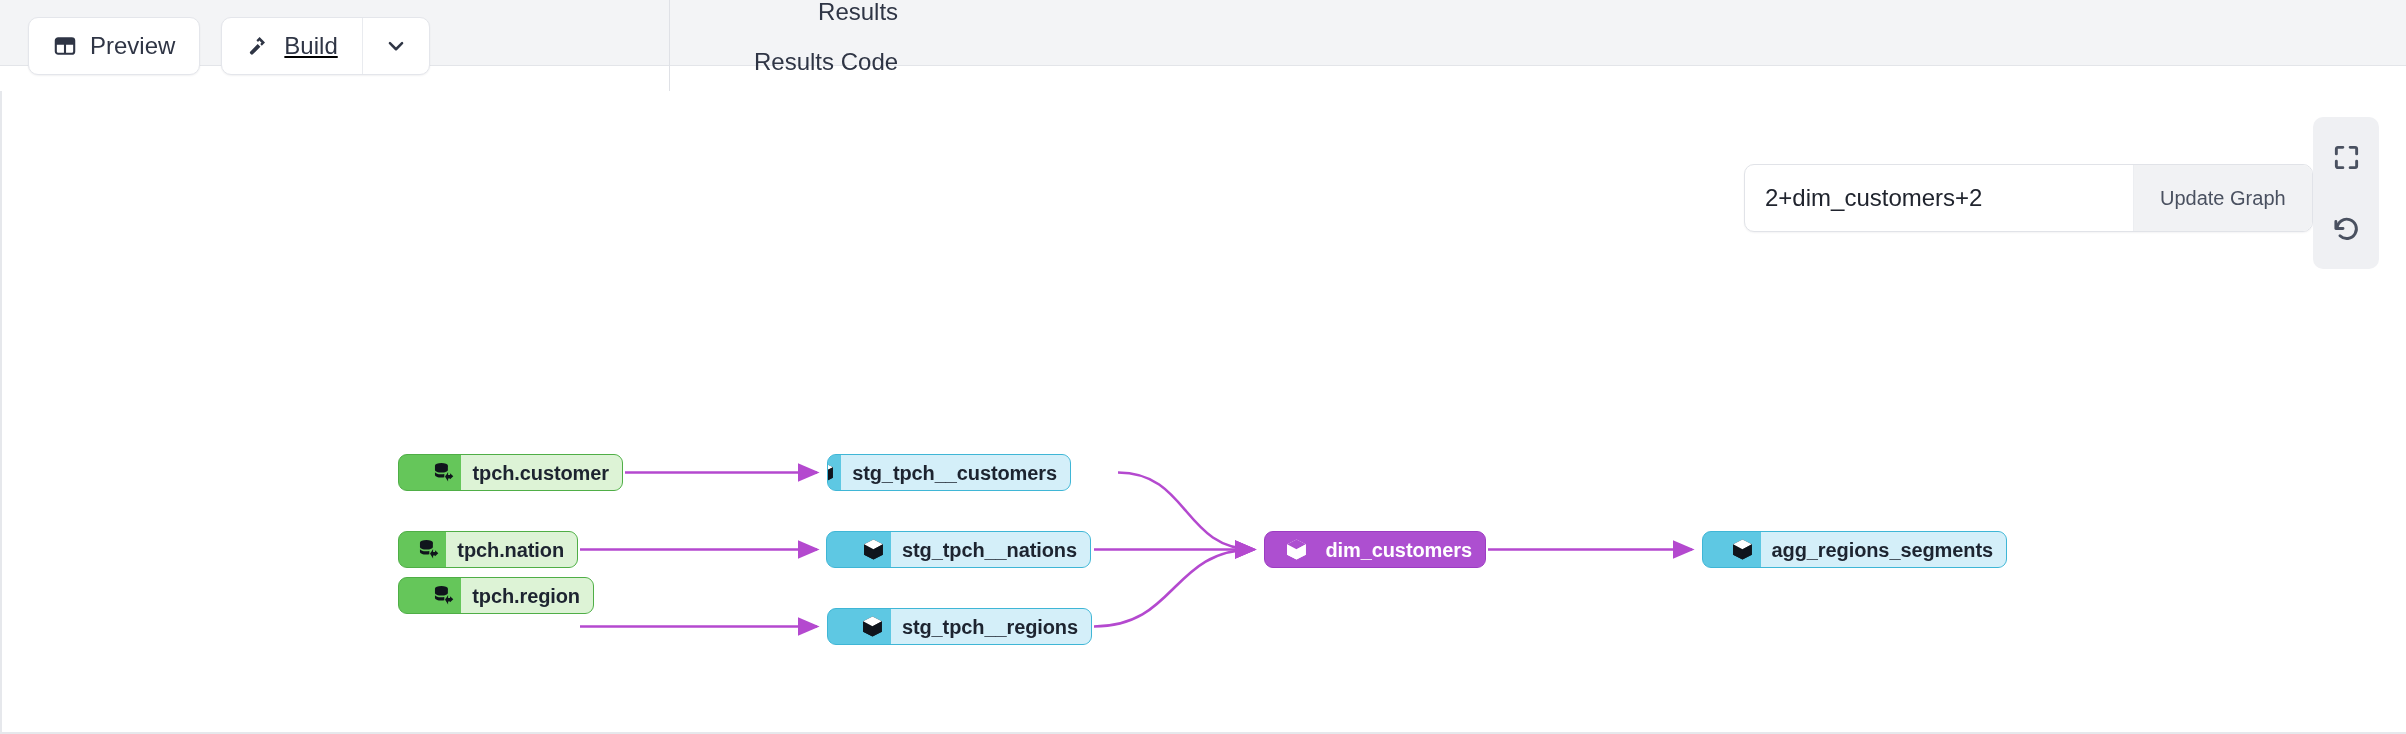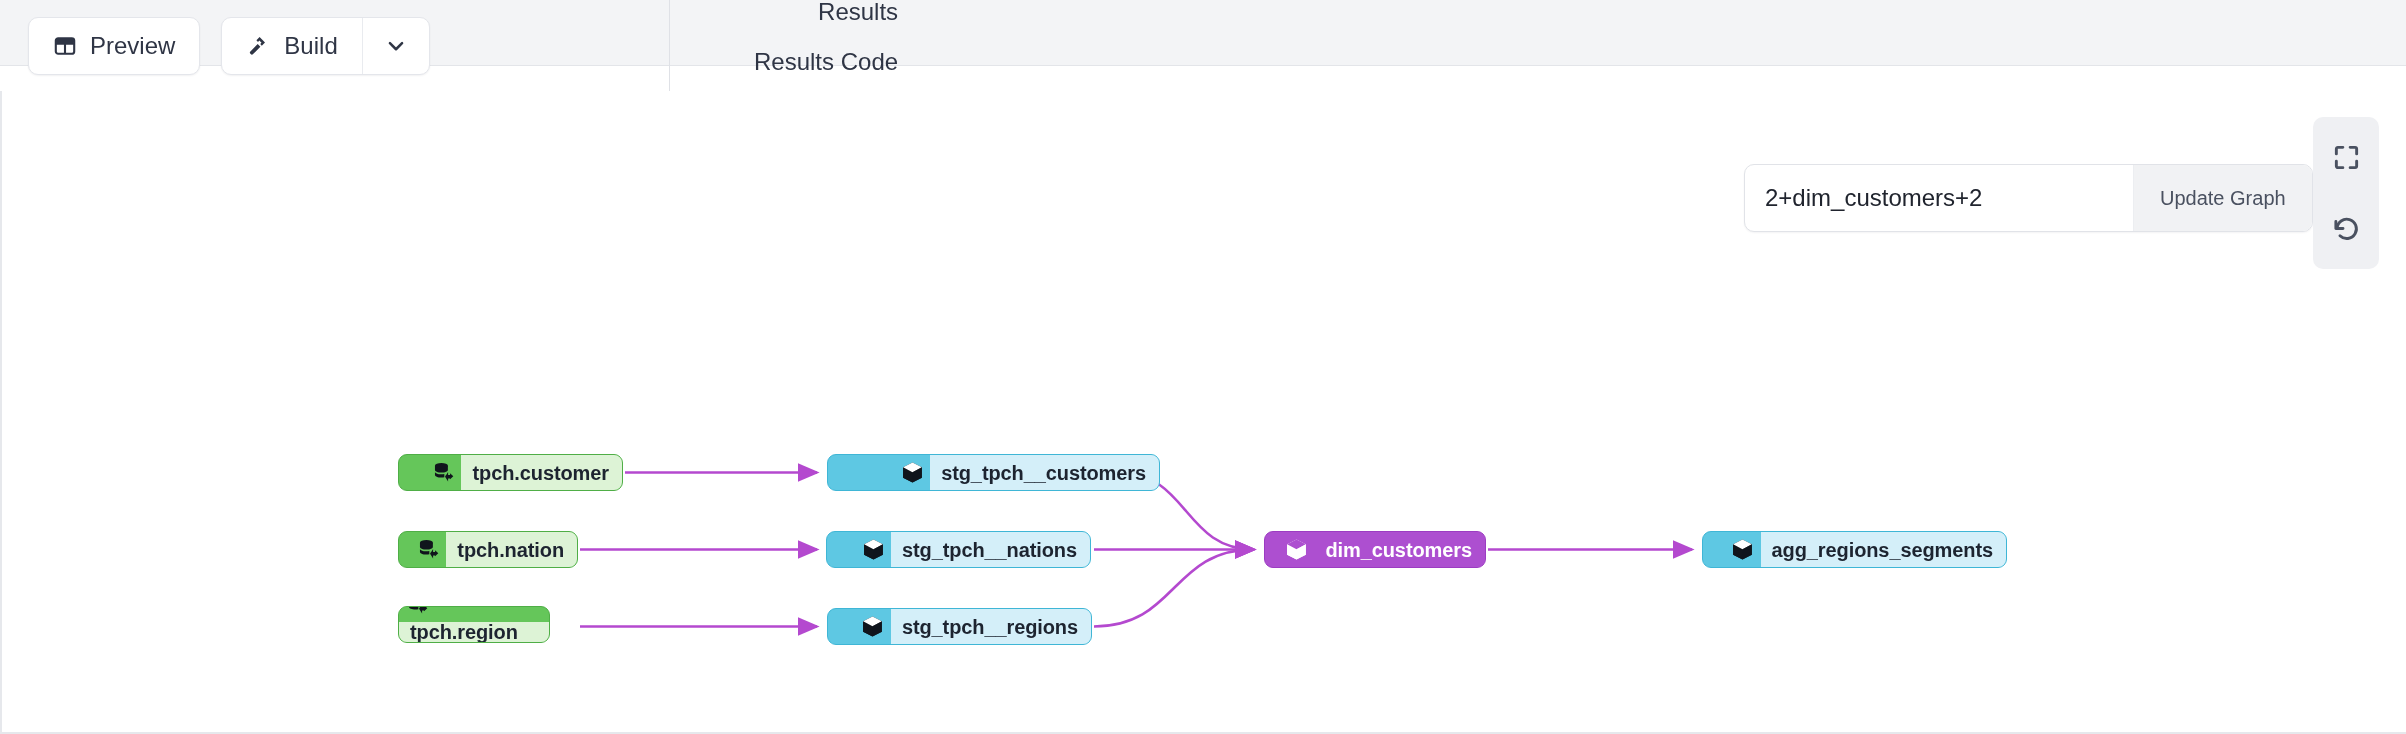--- a/index.html
+++ b/index.html
@@ -62,20 +62,21 @@
   .tbtn .lbl { line-height: 1; }
   .split {
     display: flex;
     align-items: stretch;
     background: #ffffff;
     border: 1px solid #e4e6eb;
     border-radius: 10px;
     box-shadow: 0 1px 2px rgba(16,24,40,.06);
     height: 56px;
     overflow: hidden;
+    text-decoration: underline;
   }
   .split .part {
     display: flex;
     align-items: center;
     gap: 13px;
     padding: 0 24px;
     cursor: pointer;
     color: #2f3545;
     font-size: 24px;
     white-space: nowrap;
@@ -344,33 +345,33 @@
             <svg width="25" height="25" viewBox="0 0 24 24" fill="none">
               <ellipse cx="10" cy="5.4" rx="6.2" ry="2.5" fill="#10151c"></ellipse>
               <path d="M3.8 5.4v4.2c0 1.4 2.8 2.5 6.2 2.5s6.2-1.1 6.2-2.5V5.4" fill="#10151c"></path>
               <path d="M3.8 10.1v4.2c0 1.4 2.8 2.5 6.2 2.5 1 0 2-.1 2.8-.3v-3.1c-.9.2-1.8.3-2.8.3-3.4 0-6.2-1.1-6.2-2.5v-1.1z" fill="#10151c"></path>
               <path d="M14.4 13.6v2.2h-2.9l4.6 2.9 4.6-2.9h-2.9v-2.2h-3.4z" fill="#10151c" transform="rotate(90 16.1 16.1)"></path>
               <path d="M14.2 14.6h4.1v-2l3.1 2.9-3.1 2.9v-2h-4.1v-1.8z" fill="#10151c"></path>
             </svg>
           </div>
           <div class="name">tpch.nation</div>
         </div>
-        <div class="node source" style="left: 396px; top: 515px; width: 152px; flex-direction: column;">
+        <div class="node source" style="left: 396px; top: 486px; width: 196px;">
           <div class="badge">
             <svg width="25" height="25" viewBox="0 0 24 24" fill="none">
               <ellipse cx="10" cy="5.4" rx="6.2" ry="2.5" fill="#10151c"></ellipse>
               <path d="M3.8 5.4v4.2c0 1.4 2.8 2.5 6.2 2.5s6.2-1.1 6.2-2.5V5.4" fill="#10151c"></path>
               <path d="M3.8 10.1v4.2c0 1.4 2.8 2.5 6.2 2.5 1 0 2-.1 2.8-.3v-3.1c-.9.2-1.8.3-2.8.3-3.4 0-6.2-1.1-6.2-2.5v-1.1z" fill="#10151c"></path>
               <path d="M14.4 13.6v2.2h-2.9l4.6 2.9 4.6-2.9h-2.9v-2.2h-3.4z" fill="#10151c" transform="rotate(90 16.1 16.1)"></path>
               <path d="M14.2 14.6h4.1v-2l3.1 2.9-3.1 2.9v-2h-4.1v-1.8z" fill="#10151c"></path>
             </svg>
           </div>
           <div class="name">tpch.region</div>
         </div>
-        <div class="node model" style="left: 825px; top: 363px; width: 333px;">
+        <div class="node model" style="left: 825px; top: 363px; width: 244px;">
           <div class="badge">
             <svg width="25" height="25" viewBox="0 0 24 24" fill="none">
               <path d="M12 2.3 21 7v10L12 21.7 3 17V7l9-4.7z" fill="#10151c"></path>
               <path d="M12 2.3 21 7l-9 4.7L3 7l9-4.7z" fill="#ffffff" opacity="0.0"></path>
               <path d="M3 7l9 4.7V21.7L3 17V7z" fill="#10151c"></path>
               <path d="M12 2.3 21 7l-9 4.7L3 7l9-4.7z" fill="#ffffff"></path>
               <path d="M12 11.7 21 7v10l-9 4.7V11.7z" fill="#10151c" opacity="0.78"></path>
             </svg>
           </div>
           <div class="name">stg_tpch__customers</div>

